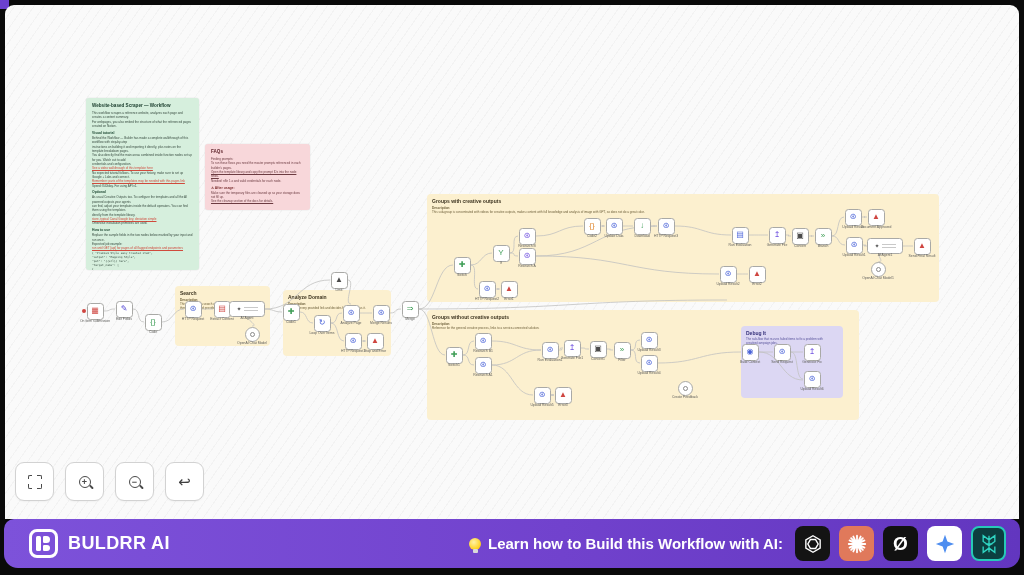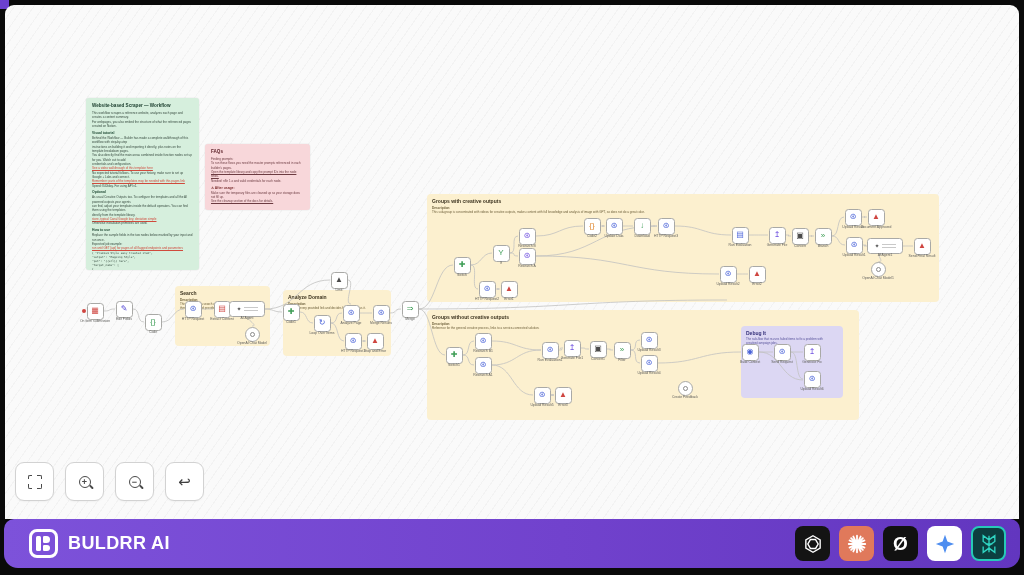--- a/index.html
+++ b/index.html
@@ -453,20 +453,24 @@
   </div>
 
   <div class="bottombar">
     <div class="logo-badge">
       <i class="bar"></i>
         <i class="b1"></i>
         <i class="b2"></i>
     </div>
     <div class="brand">BULDRR AI</div>
     <div class="spacer"></div>
+    <div class="promo">
+      <span class="bulb"></span>
+      <span>Learn how to Build this Workflow with AI:</span>
+    </div>
     <div class="ai-icons">
       <div class="tile" style="background:#141414">
         <svg width="22" height="22" viewBox="0 0 24 24">
           <path d="M12 3 L19.8 7.5 V16.5 L12 21 L4.2 16.5 V7.5 Z" fill="none" stroke="#fff" stroke-width="1.5"></path>
           <path d="M12 6.4 L16.9 9.2 V14.8 L12 17.6 L7.1 14.8 V9.2 Z" fill="none" stroke="#fff" stroke-width="1.5" transform="rotate(30 12 12)"></path>
         </svg>
       </div>
       <div class="tile" style="background:#e0795b">
         <svg width="22" height="22" viewBox="0 0 24 24" stroke="#fff" stroke-width="2" stroke-linecap="round">
           <path d="M12 3v18M3 12h18M5.6 5.6l12.8 12.8M18.4 5.6L5.6 18.4M8 3.9l8 16.2M16 3.9L8 20.1M3.9 8l16.2 8M3.9 16l16.2-8"></path>

